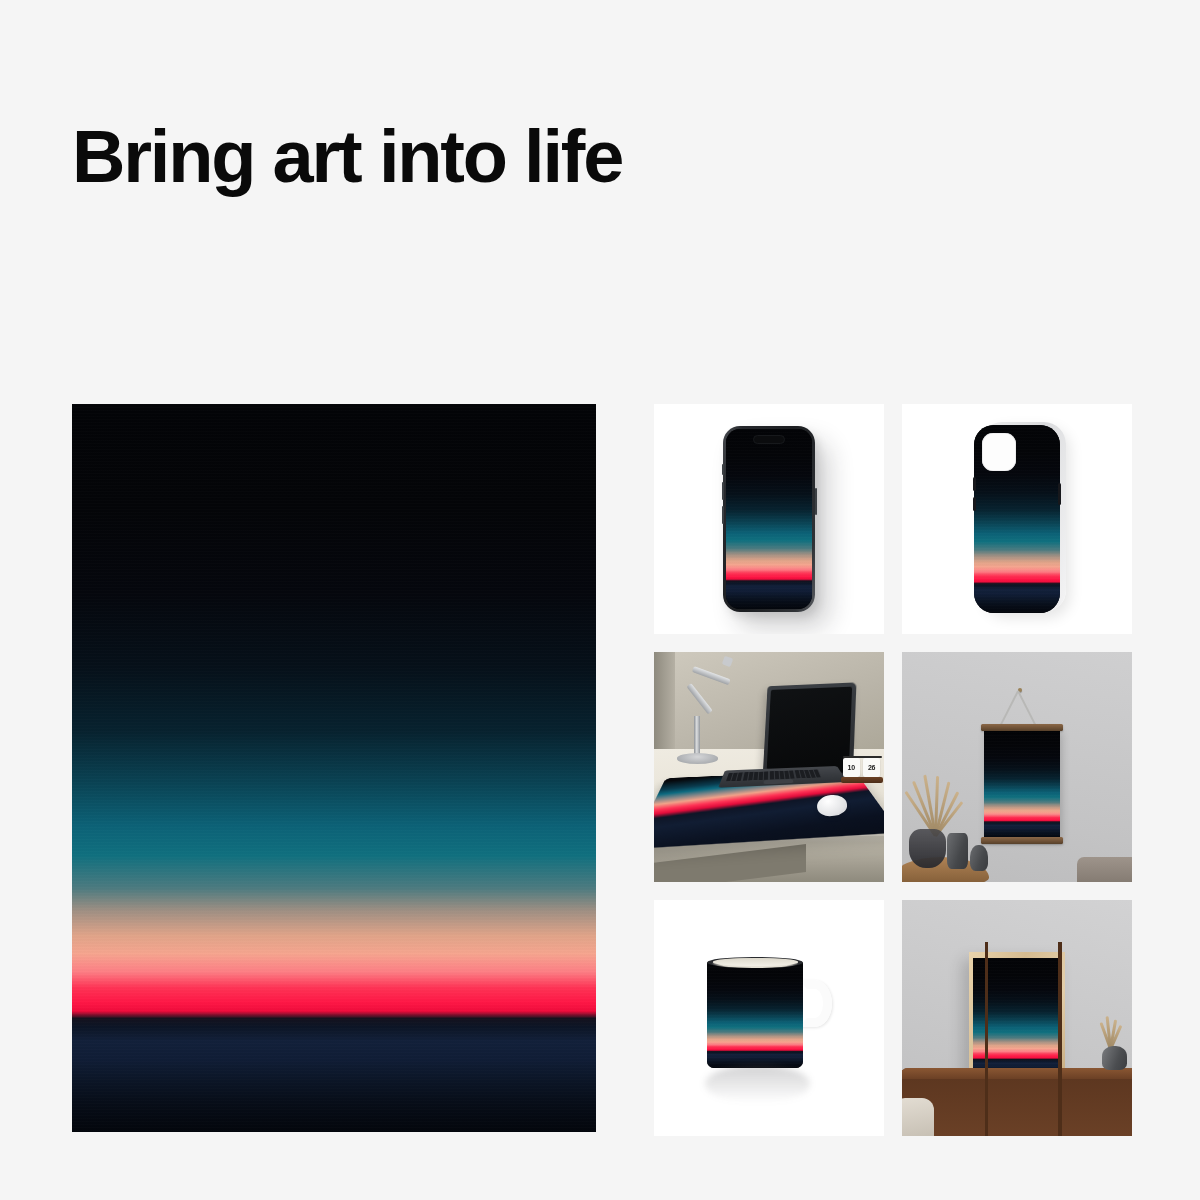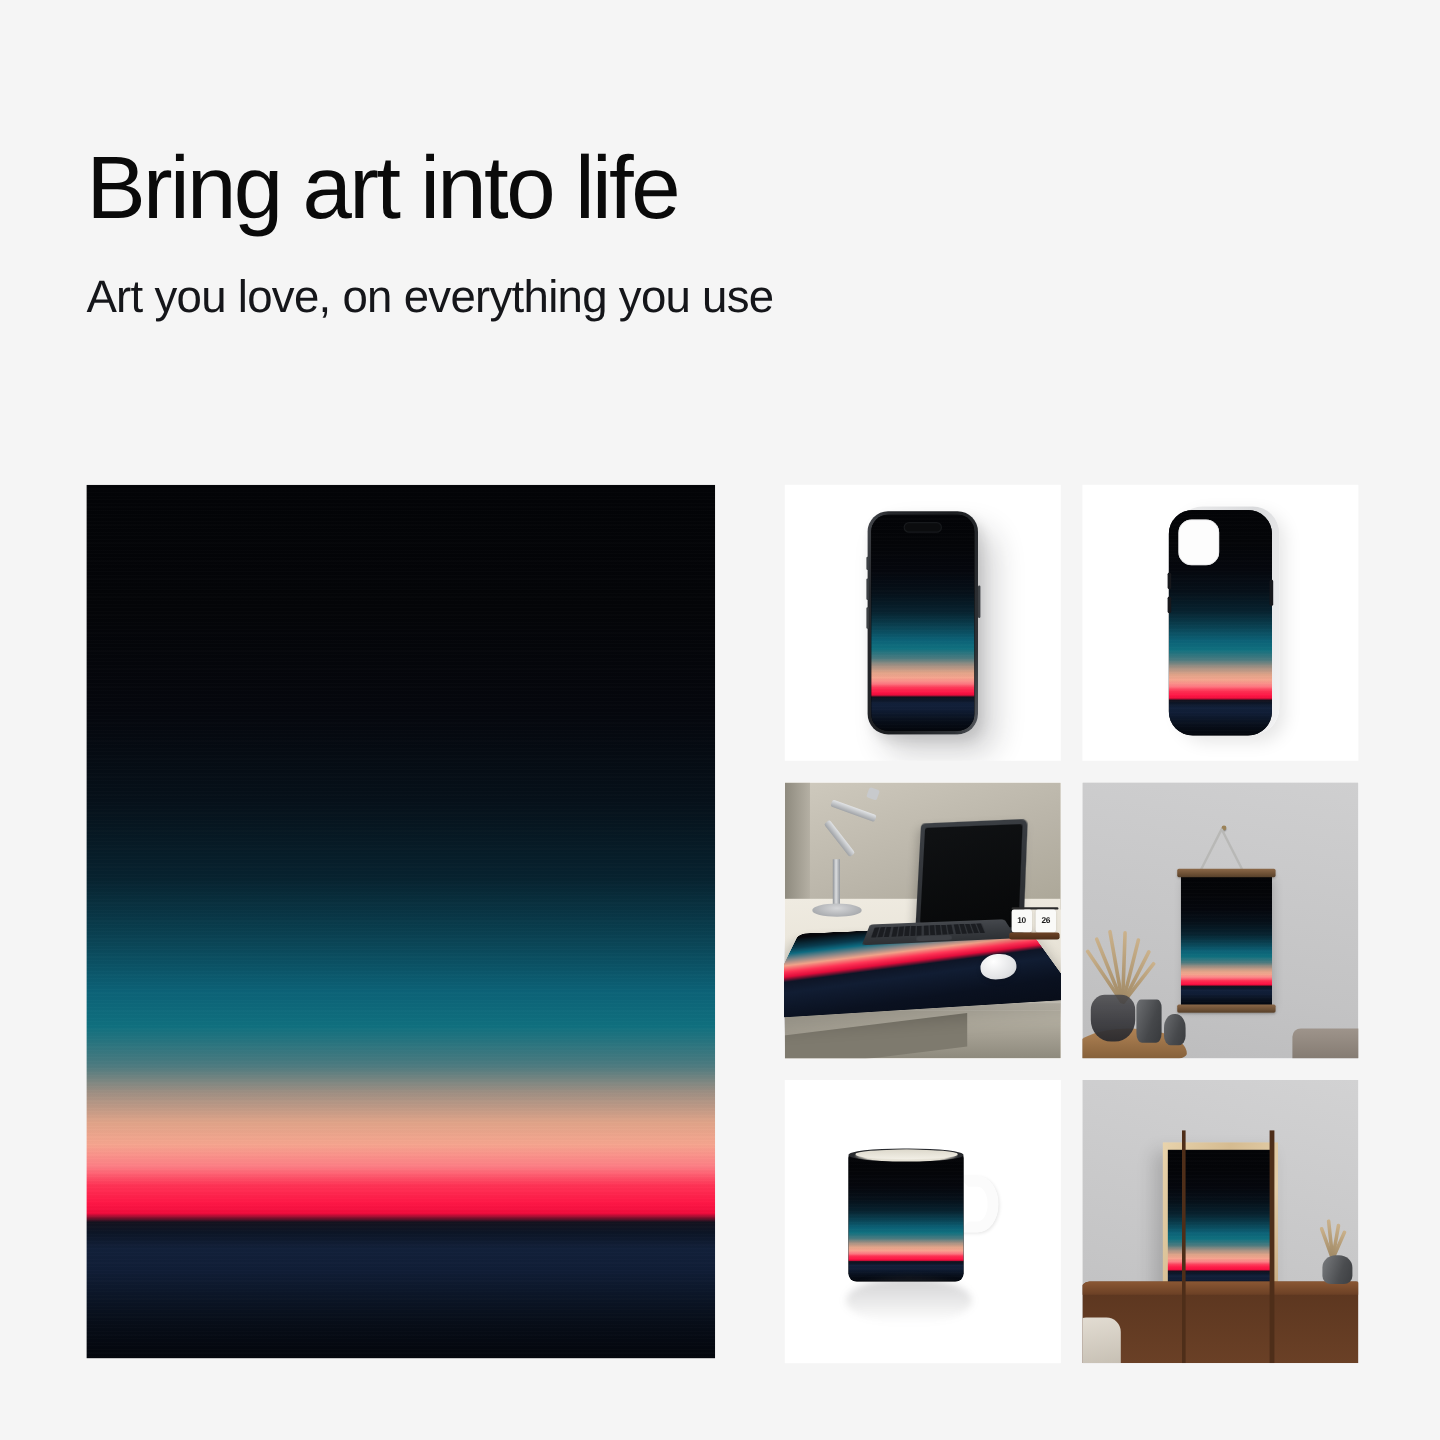--- a/index.html
+++ b/index.html
@@ -9,21 +9,21 @@
     font-family:"Liberation Sans","DejaVu Sans",sans-serif;
     position:relative;
     overflow:hidden;
     -webkit-font-smoothing:antialiased;
   }
 
   
   .hero-head{position:absolute;left:72px;top:118px;width:1060px;}
   .hero-title{
     font-size:74px;
-    font-weight:400;
+    font-weight:700;
     letter-spacing:-2.2px;
     color:#0a0a0a;
     line-height:1.05;
     font-stretch:condensed;
   }
   .hero-sub{
     margin-top:30px;
     font-size:38px;
     font-weight:300;
     letter-spacing:-0.6px;
@@ -310,21 +310,20 @@
   .vase-r{position:absolute;right:2%;bottom:28%;width:11%;height:10%;
     background:linear-gradient(110deg,#7a7c7f,#4b4d50 62%,#3c3e41);
     border-radius:44% 44% 28% 28%;}
   .pampas-r{position:absolute;right:3%;bottom:37%;width:14%;height:14%;}
 </style>
 </head>
 <body>
 
 <div class="hero-head">
   <div class="hero-title">Bring art into life</div>
-  <div class="hero-sub">Art you love, on everything you use</div>
 </div>
 
 <div class="gallery">
 
   <div class="hero-art">
     <div class="art"></div>
   </div>
 
   <div class="tiles">
 

